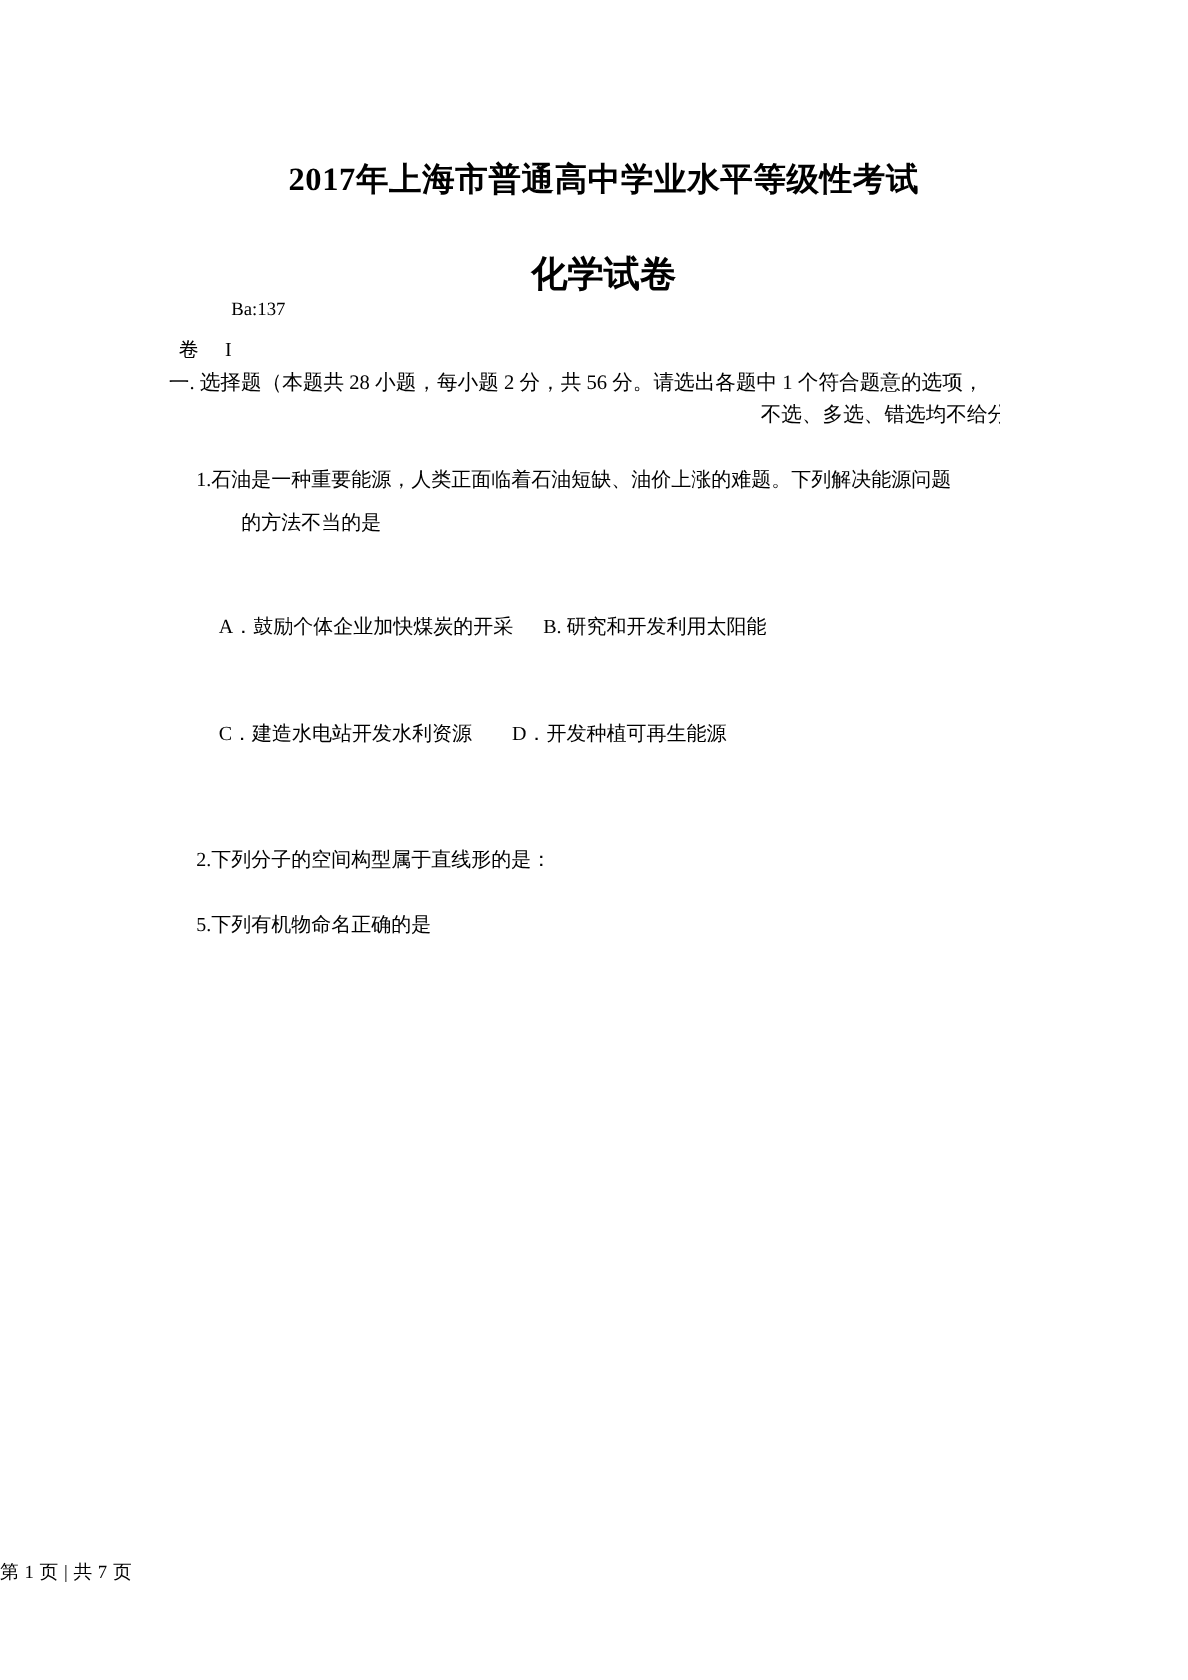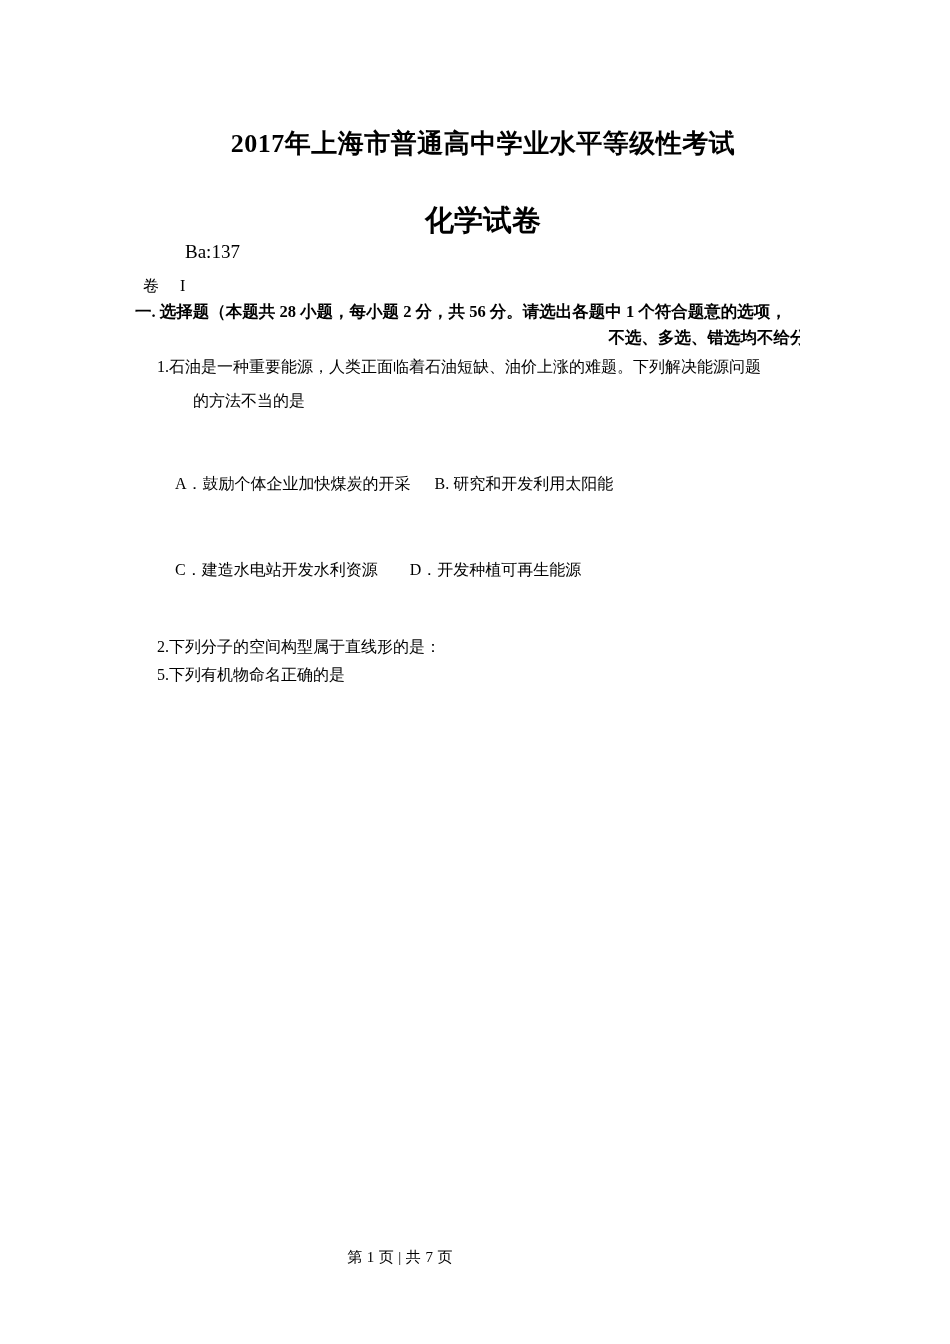--- a/index.html
+++ b/index.html
@@ -44,51 +44,51 @@
 
   
   .atomic-block {
     margin-top: 36px;
     font-size: 15px;
     line-height: 1.45;
     white-space: pre;
   }
   .atomic-line2 {
     padding-left: 42px;
-    font-size: 19px;
+    font-size: 15px;
     line-height: 1.45;
     white-space: pre;
   }
 
   
   .juan {
     text-align: left;
     font-size: 16px;
     margin-top: 10px;
     letter-spacing: 1px;
     white-space: pre;
   }
 
   
   .section-head {
     font-size: 16.5px;
-    font-weight: bold;
+    font-weight: normal;
     line-height: 1.62;
     margin-left: -8px;
     margin-top: 2px;
   }
   .section-head .ln2 {
     display: block;
     padding-left: 28px;
     text-align: right;
   }
 
   
   .q {
-    margin-top: 3px;
+    margin-top: 27px;
   }
   .q-stem {
     font-size: 16px;
     line-height: 1.55;
     padding-left: 14px;
     text-indent: 0;
   }
   .q-stem .cont {
     display: block;
     padding-left: 36px;
@@ -108,21 +108,21 @@
   .opt-row + .opt-row {
     margin-top: 11px;
   }
 
   
   .footer {
     position: absolute;
     left: 0;
     right: 0;
     top: 1248px;
-    text-align: center;
+    text-align: left;
     font-size: 15px;
     letter-spacing: 0.4px;
     white-space: pre;
   }
 </style>
 </head>
 <body>
 
 <div id="page">
   <div class="content">

